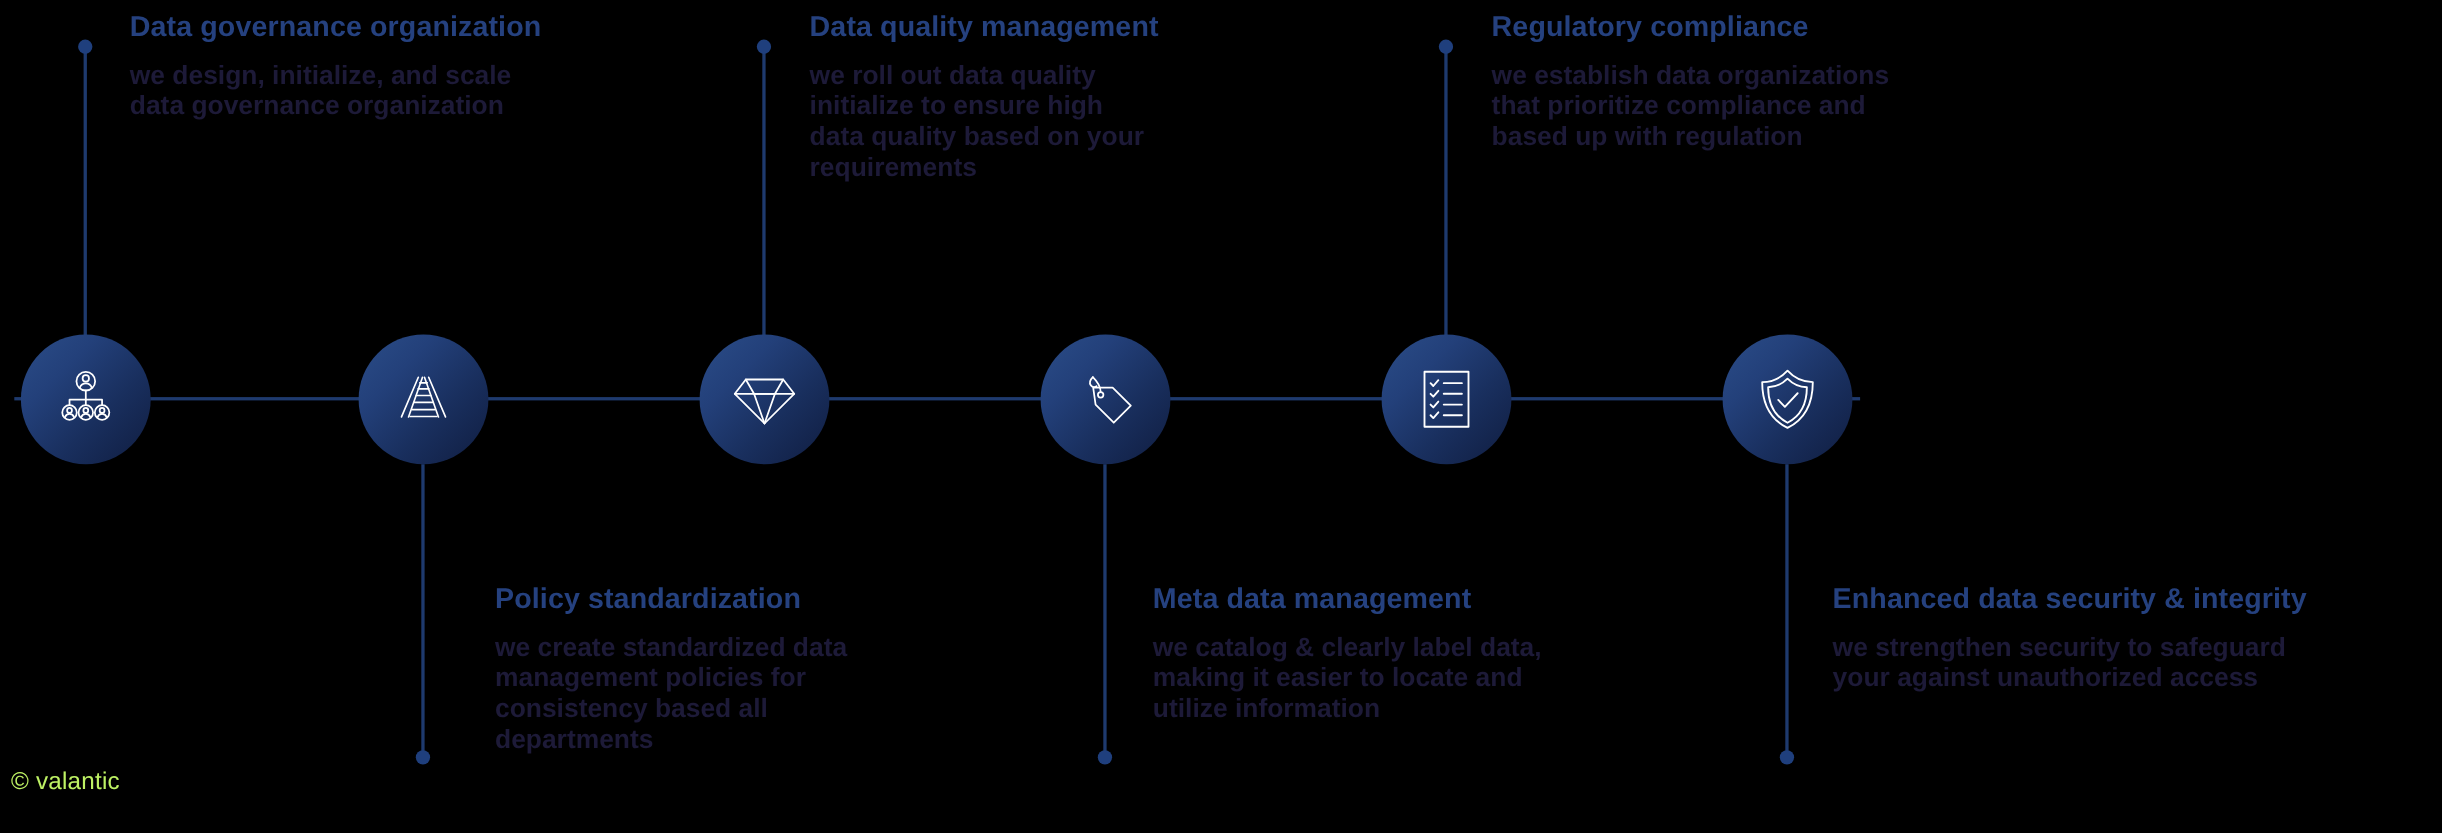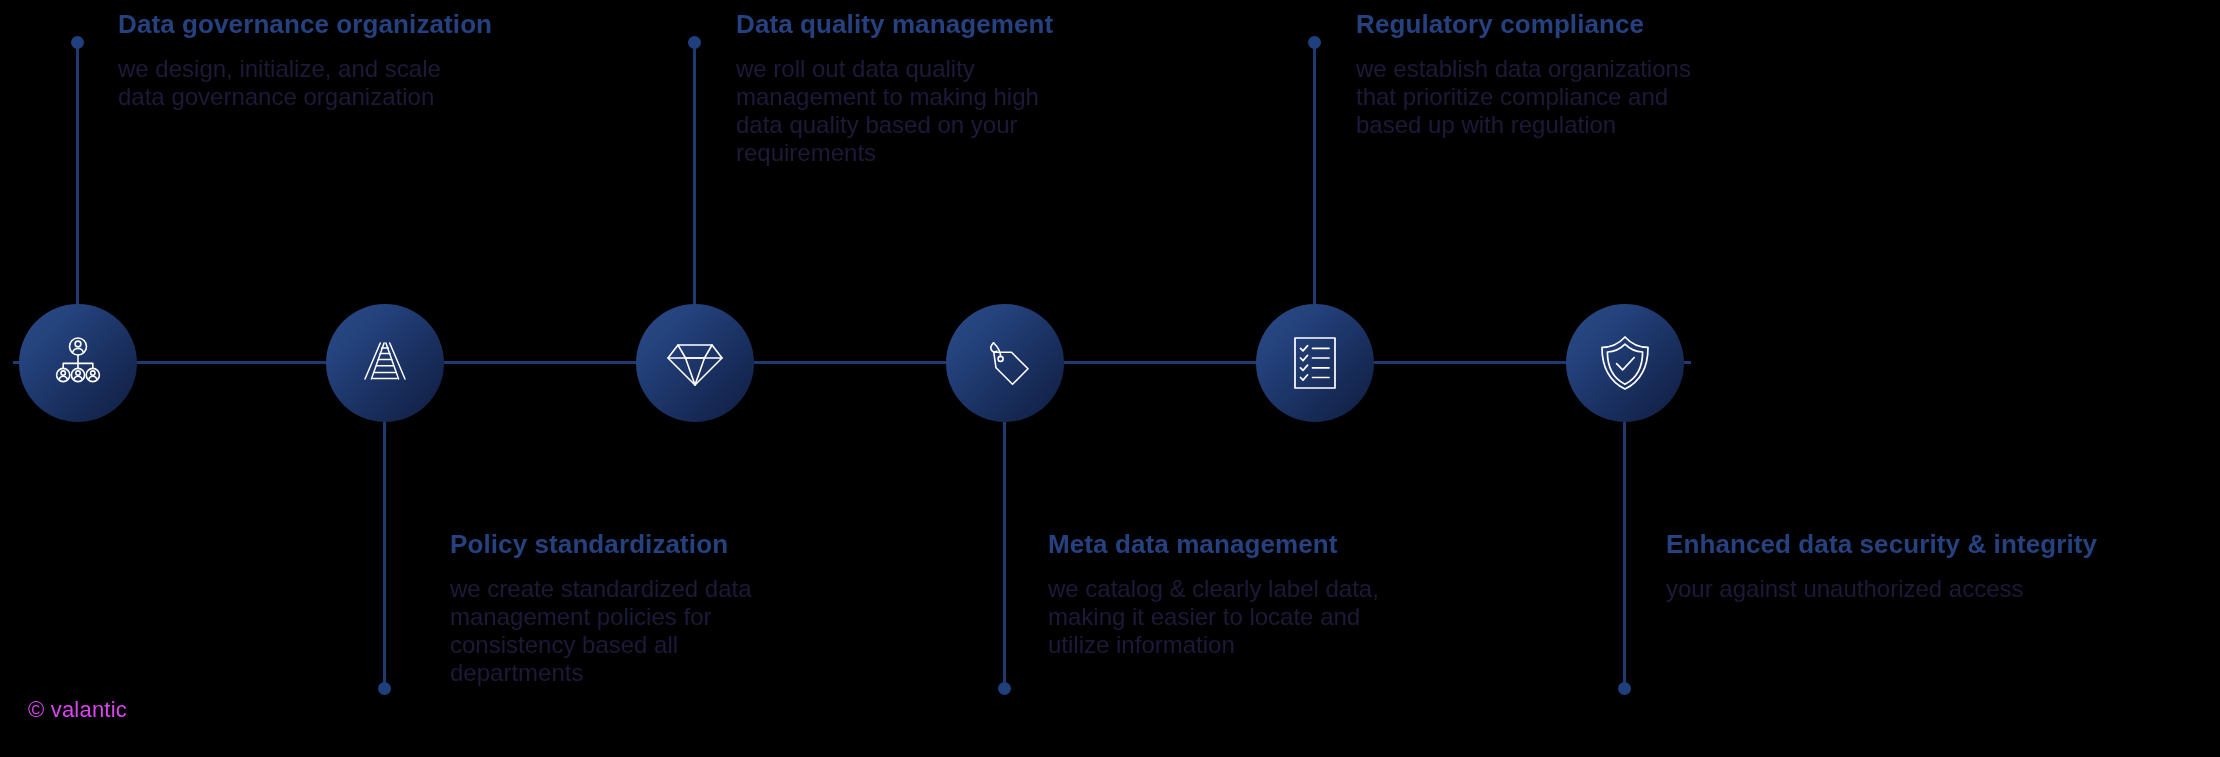--- a/index.html
+++ b/index.html
@@ -64,33 +64,33 @@
     font-size: 26px;
     font-weight: bold;
     color: #25417f;
     letter-spacing: 0.1px;
     line-height: 1.12;
     white-space: nowrap;
   }
   .callout-body {
     margin-top: 16px;
     font-size: 24px;
-    font-weight: normal;
+    font-weight: bold;
     color: #1d1a38;
     line-height: 1.17;
   }
   .callout-body span { display: block; }
 
   
   .footer-logo {
     position: absolute;
-    left: 28px;
+    left: 10px;
     top: 697px;
     font-size: 22px;
-    color: #d946ef;
+    color: #bef264;
     letter-spacing: 0.2px;
     white-space: nowrap;
   }
 </style>
 </head>
 <body>
 
 <div id="stage">
 
   <div class="spine"></div>
@@ -206,21 +206,21 @@
     <div class="callout-body">
       <span>we design, initialize, and scale</span>
       <span>data governance organization</span>
     </div>
   </div>
 
   <div class="callout" style="left:736px; top:10px; width:460px;">
     <div class="callout-title">Data quality management</div>
     <div class="callout-body">
       <span>we roll out data quality</span>
-      <span>management to making high</span>
+      <span>initialize to ensure high</span>
       <span>data quality based on your</span>
       <span>requirements</span>
     </div>
   </div>
 
   <div class="callout" style="left:1356px; top:10px; width:500px;">
     <div class="callout-title">Regulatory compliance</div>
     <div class="callout-body">
       <span>we establish data organizations</span>
       <span>that prioritize compliance and</span>
@@ -243,19 +243,20 @@
     <div class="callout-body">
       <span>we catalog &amp; clearly label data,</span>
       <span>making it easier to locate and</span>
       <span>utilize information</span>
     </div>
   </div>
 
   <div class="callout" style="left:1666px; top:530px; width:540px;">
     <div class="callout-title">Enhanced data security &amp; integrity</div>
     <div class="callout-body">
+      <span>we strengthen security to safeguard</span>
       <span>your against unauthorized access</span>
     </div>
   </div>
 
   <div class="footer-logo">© valantic</div>
 
 </div>
 
 </body></html>

